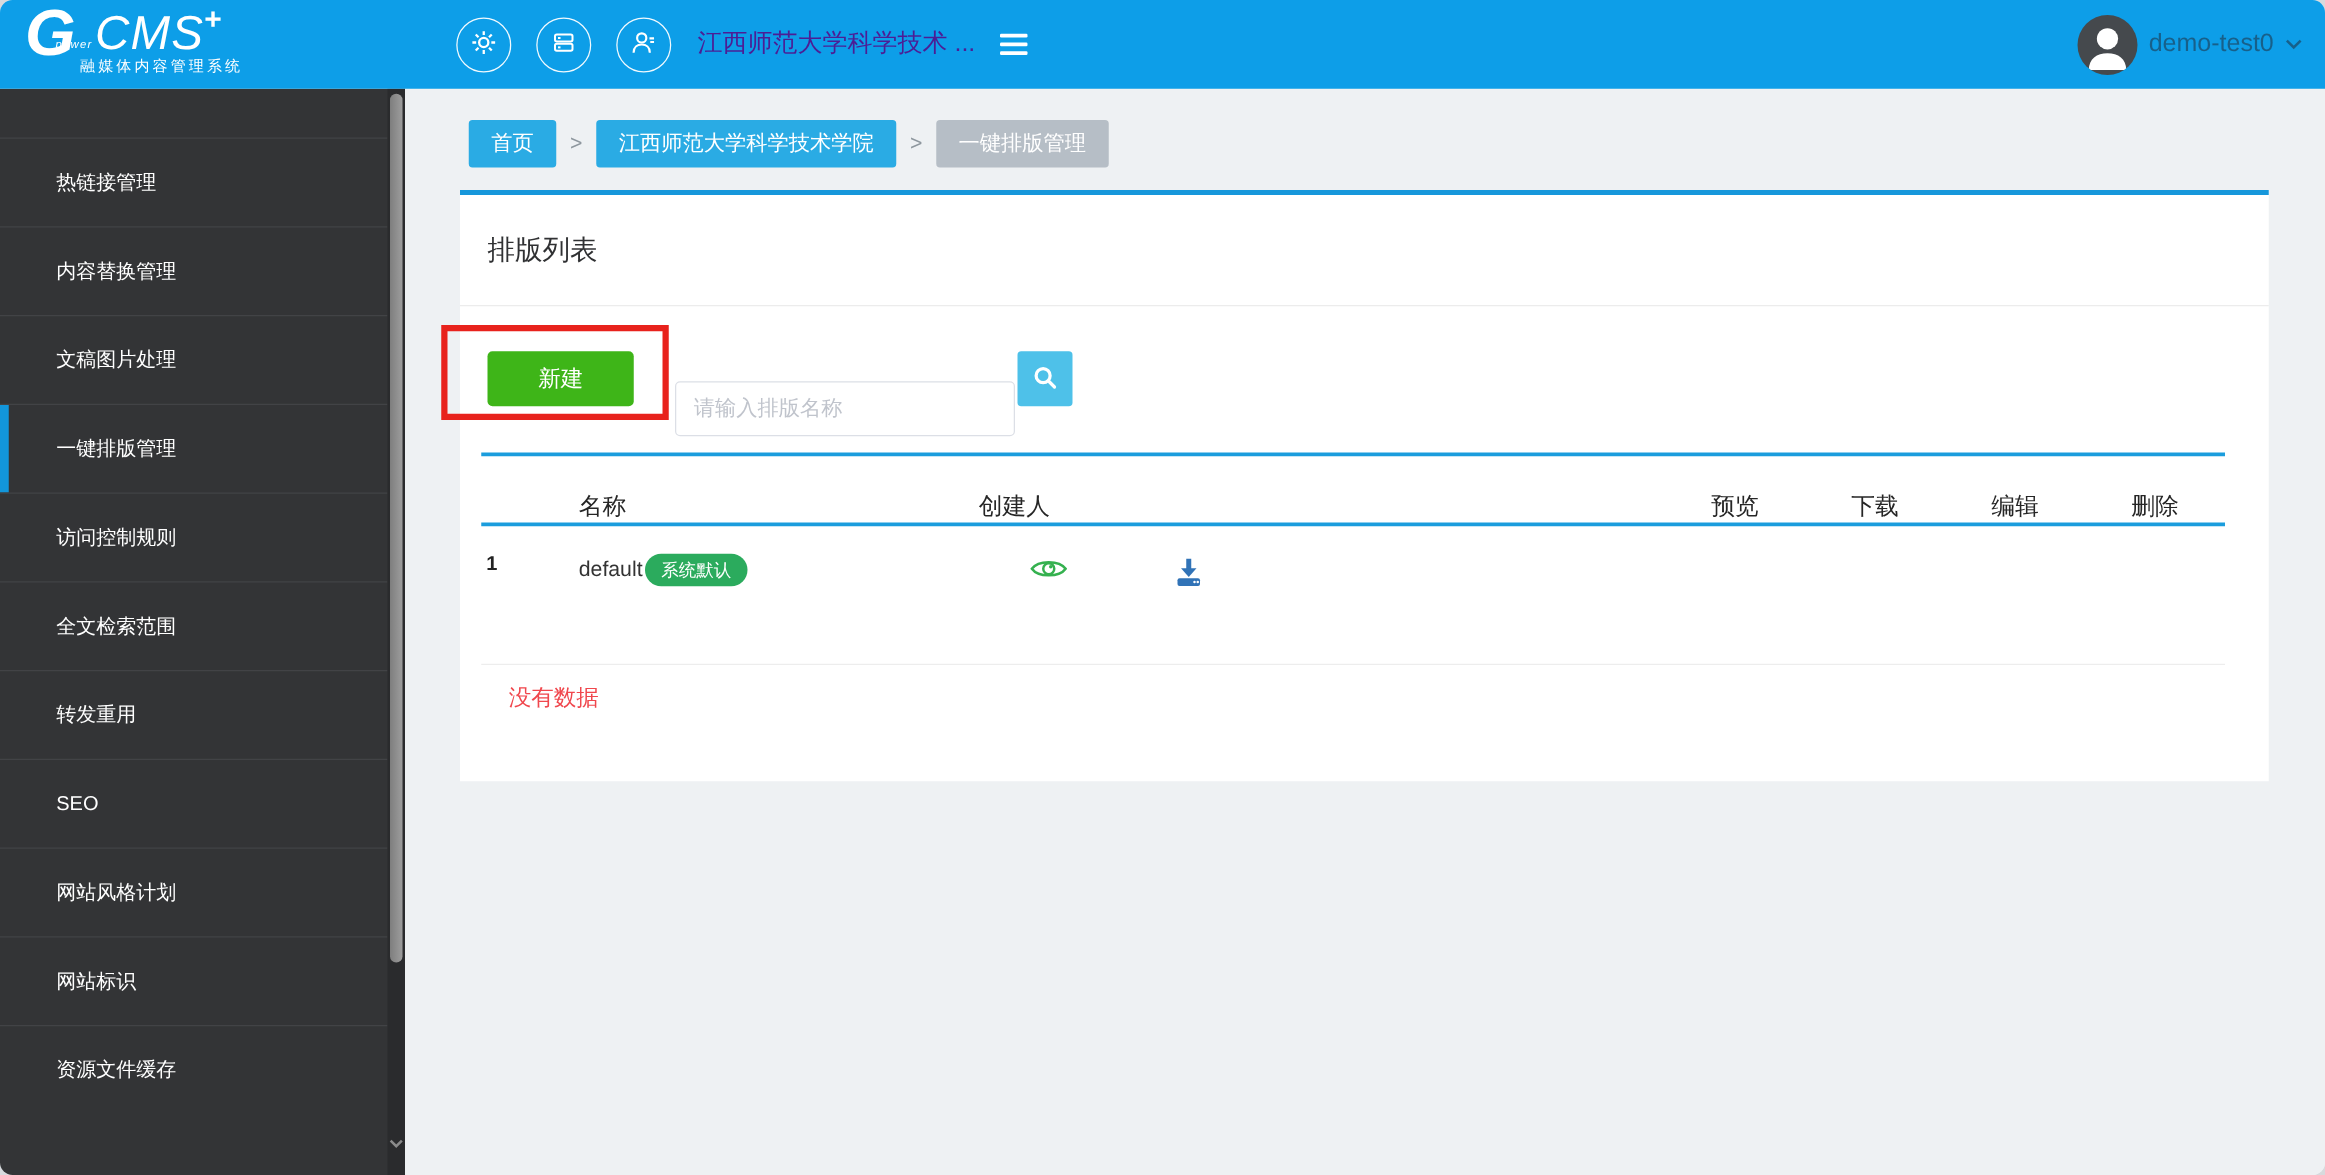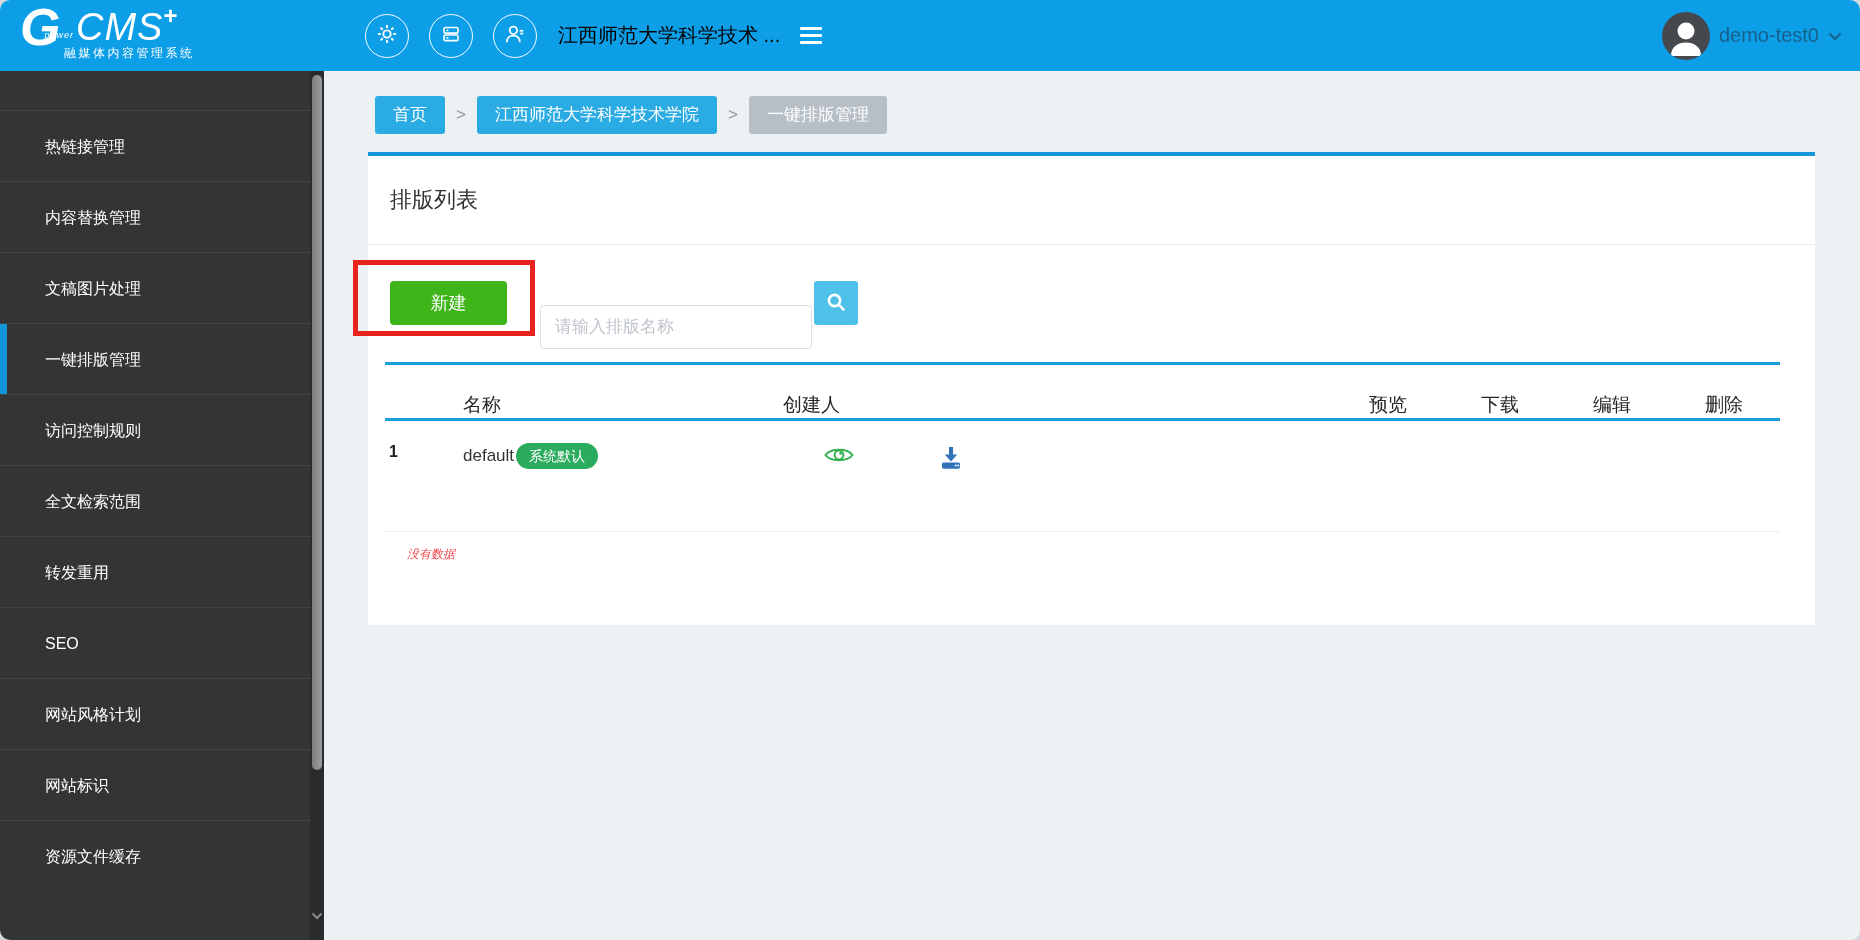--- a/index.html
+++ b/index.html
@@ -11,21 +11,21 @@
   .logo{position:absolute;left:20px;top:4px;color:#fff;width:260px;}
   .logo-row{display:flex;align-items:flex-start;height:44px;}
   .logo-g{font-size:52px;font-weight:bold;font-style:italic;line-height:46px;letter-spacing:-2px;}
   .logo-power{font-size:9px;font-style:italic;margin:26px 2px 0 -14px;letter-spacing:1px;}
   .logo-cms{font-size:38px;font-style:italic;font-weight:400;line-height:46px;letter-spacing:1px;text-align:right;}
   .logo-plus{font-size:24px;font-weight:bold;margin-top:-2px;}
   .logo-sub{font-size:12px;letter-spacing:2.5px;margin:-3px 0 0 44px;white-space:nowrap;}
   .tb-circles{position:absolute;left:365px;top:14px;display:flex;gap:20px;}
   .tb-circle{width:44px;height:44px;border:1.5px solid rgba(255,255,255,.95);border-radius:50%;
              display:flex;align-items:center;justify-content:center;cursor:pointer;box-sizing:border-box;}
-  .tb-title{position:absolute;left:558px;top:0;height:71px;line-height:71px;color:#000000;font-size:20px;white-space:nowrap;}
+  .tb-title{position:absolute;left:558px;top:0;height:71px;line-height:71px;color:#4c1d95;font-size:20px;white-space:nowrap;}
   .tb-burger{position:absolute;left:800px;top:27px;width:22px;cursor:pointer;}
   .tb-burger div{height:3px;background:#fff;border-radius:1px;margin-bottom:4px;}
   .tb-user{position:absolute;right:18px;top:0;height:71px;display:flex;align-items:center;gap:9px;cursor:pointer;}
   .avatar{width:48px;height:48px;border-radius:50%;background:#45494d;overflow:hidden;display:flex;align-items:center;justify-content:center;}
   .tb-username{font-size:20px;color:rgba(30,58,80,.62);}
 
   
   .sidebar{position:absolute;left:0;top:71px;bottom:0;width:324px;background:#333436;z-index:4;}
   .nav{position:absolute;left:0;top:0;width:310px;}
   .nav-item{height:71px;line-height:71px;padding-left:45px;color:#fff;font-size:16px;
@@ -68,21 +68,21 @@
   .trow{display:flex;align-items:flex-start;height:111px;border-bottom:1px solid #ededed;
         box-sizing:border-box;padding-top:22px;font-size:17px;color:#333;}
   .col-index{width:78px;padding-left:4px;box-sizing:border-box;}
   .col-name{width:320px;display:flex;align-items:center;}
   .col-creator{flex:1;}
   .col-op{width:112px;text-align:center;display:flex;justify-content:center;}
   .row-index{font-weight:bold;font-size:16px;color:#222;}
   .badge{background:#2bab5d;color:#fff;font-size:14px;height:26px;line-height:26px;
          padding:0 13px;border-radius:13px;margin-left:2px;white-space:nowrap;}
   .op-link{cursor:pointer;display:inline-flex;align-items:center;margin-top:2px;}
-  .empty-text{position:absolute;left:39px;top:390px;font-size:12px;font-style:italic;color:#f0474d;}
+  .empty-text{position:absolute;left:39px;top:390px;font-size:18px;color:#f0474d;}
 </style>
 </head>
 <body>
 
 <div class="stage">
 
   <header class="topbar">
     <div class="logo">
       <div class="logo-row">
         <span class="logo-g">G</span>

